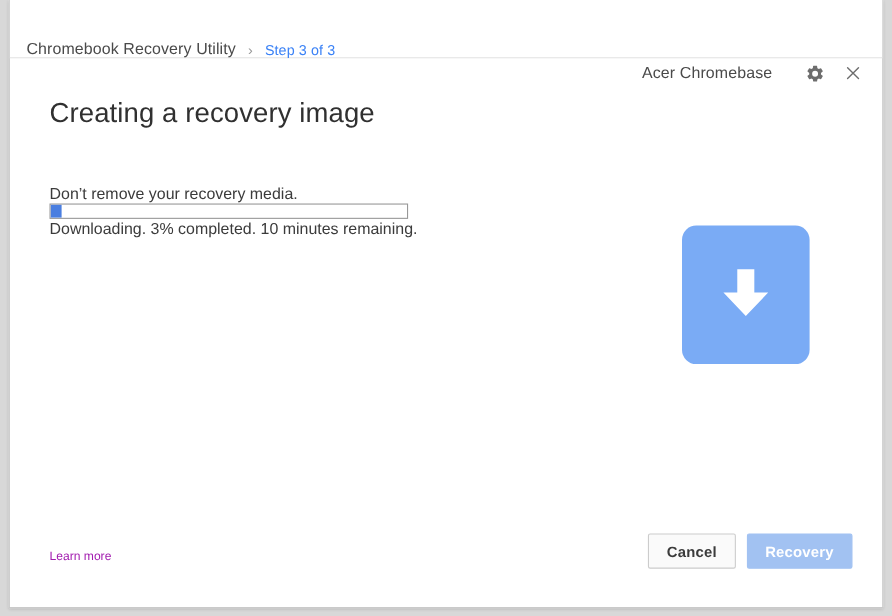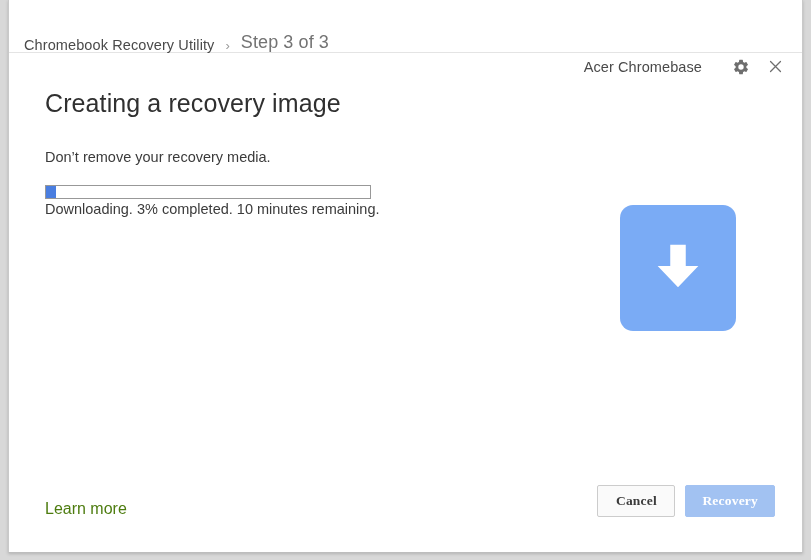--- a/index.html
+++ b/index.html
@@ -50,22 +50,22 @@
     font-size: 14.5px;
     color: #4a4a4a;
     letter-spacing: 0.1px;
   }
   .crumb-sep {
     font-size: 13px;
     color: #9a9a9a;
     padding: 0 1px;
   }
   .crumb-step {
-    font-size: 18px;
-    color: #737373;
+    font-size: 13px;
+    color: #3b82f6;
     letter-spacing: 0.1px;
   }
 
   .titlebar-right {
     position: absolute;
     right: 10px;
     top: 0;
     height: 53px;
     display: flex;
     align-items: center;
@@ -102,21 +102,21 @@
     font-size: 25px;
     font-weight: 400;
     color: #303030;
     letter-spacing: 0.1px;
     margin: 0;
   }
 
   #warning-text {
     position: absolute;
     left: 36px;
-    top: 96px;
+    top: 116px;
     font-size: 14.5px;
     color: #3b3b3b;
   }
 
   #progress-block {
     position: absolute;
     left: 36px;
     top: 132px;
     width: 326px;
   }
@@ -157,40 +157,40 @@
     display: flex;
     align-items: center;
     justify-content: center;
   }
 
   
   #learn-more {
     position: absolute;
     left: 36px;
     top: 447px;
-    font-size: 16px;
-    color: #4d7c0f;
+    font-size: 11px;
+    color: #a21caf;
     text-decoration: none;
     cursor: pointer;
   }
 
   #footer-buttons {
     position: absolute;
     right: 27px;
     top: 432px;
     display: flex;
     align-items: center;
     gap: 10px;
   }
   .btn {
     height: 32px;
     min-width: 78px;
     padding: 0 16px;
     font-size: 13.5px;
-    font-family: Liberation Serif, serif;
+    font-family: Liberation Sans, sans-serif;
     border-radius: 2px;
     box-sizing: border-box;
     display: flex;
     align-items: center;
     justify-content: center;
     cursor: pointer;
     letter-spacing: 0.2px;
   }
   .btn-secondary {
     background: #fafafa;

